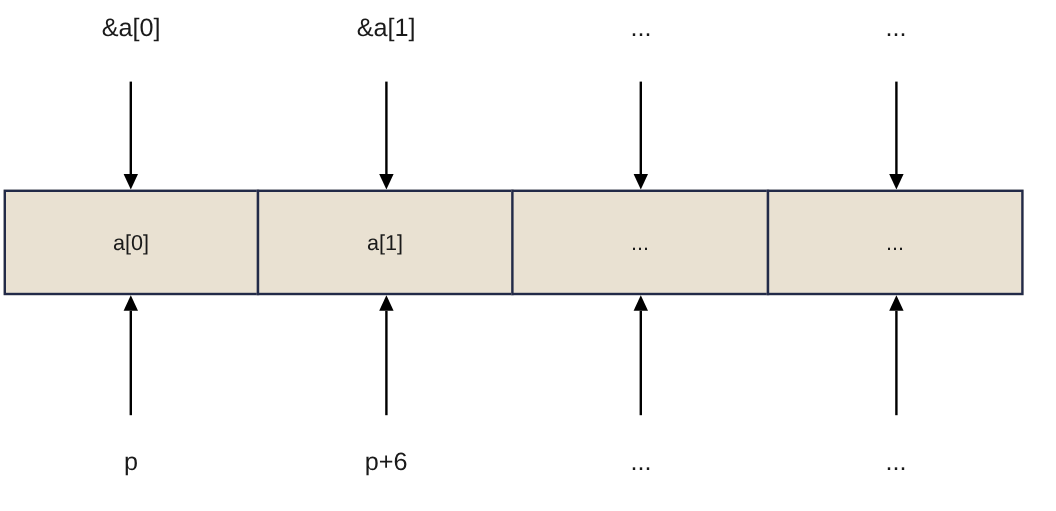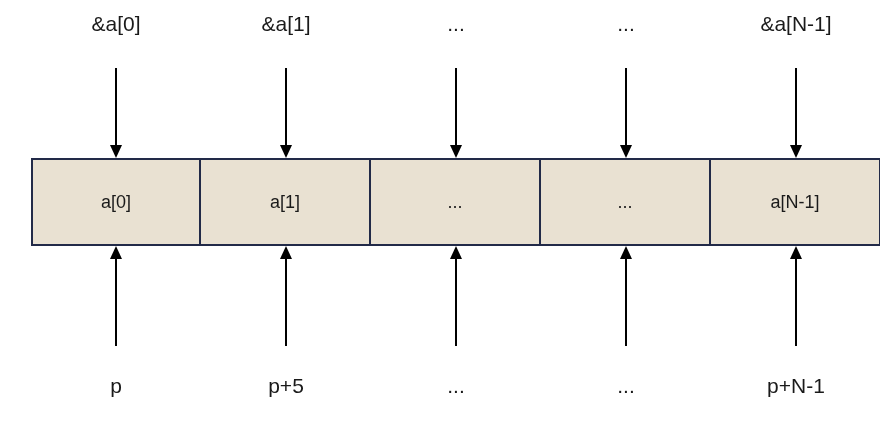--- a/index.html
+++ b/index.html
@@ -17,21 +17,21 @@
   }
   .diagram {
     position: relative;
     width: 880px;
     height: 426px;
     background: var(--bg);
     overflow: hidden;
   }
   .columns {
     position: absolute;
-    left: 31px;
+    left: 3px;
     top: 0;
     width: 850px;
     height: 426px;
     display: flex;
   }
   .col {
     flex: 1 1 0;
     display: flex;
     flex-direction: column;
     align-items: center;
@@ -124,21 +124,21 @@
         <div class="stem"></div>
         <div class="head-down"></div>
       </div>
       <div class="cell">
         <span>a[1]</span>
       </div>
       <div class="arrow arrow-up">
         <div class="head-up"></div>
         <div class="stem"></div>
       </div>
-      <div class="bottom-label">p+5</div>
+      <div class="bottom-label">p+6</div>
     </div>
 
     <div class="col">
       <div class="top-label">...</div>
       <div class="arrow arrow-down">
         <div class="stem"></div>
         <div class="head-down"></div>
       </div>
       <div class="cell">
         <span>...</span>
@@ -160,30 +160,15 @@
       <div class="cell">
         <span>...</span>
       </div>
       <div class="arrow arrow-up">
         <div class="head-up"></div>
         <div class="stem"></div>
       </div>
       <div class="bottom-label">...</div>
     </div>
 
-    <div class="col">
-      <div class="top-label">&amp;a[N-1]</div>
-      <div class="arrow arrow-down">
-        <div class="stem"></div>
-        <div class="head-down"></div>
-      </div>
-      <div class="cell">
-        <span>a[N-1]</span>
-      </div>
-      <div class="arrow arrow-up">
-        <div class="head-up"></div>
-        <div class="stem"></div>
-      </div>
-      <div class="bottom-label">p+N-1</div>
-    </div>
 
   </div>
 </div>
 
 </body></html>

